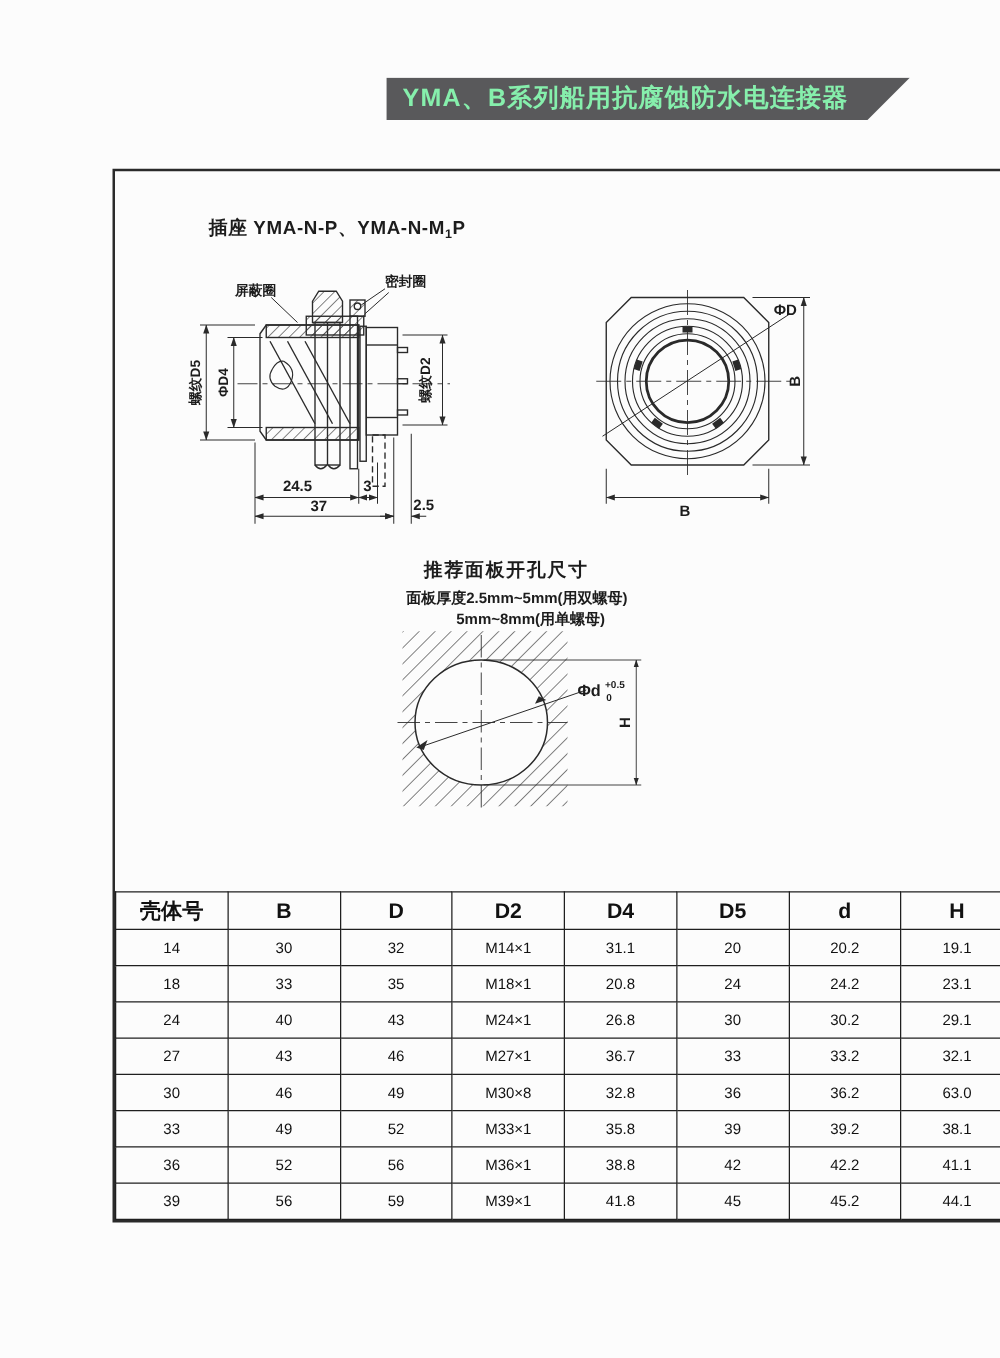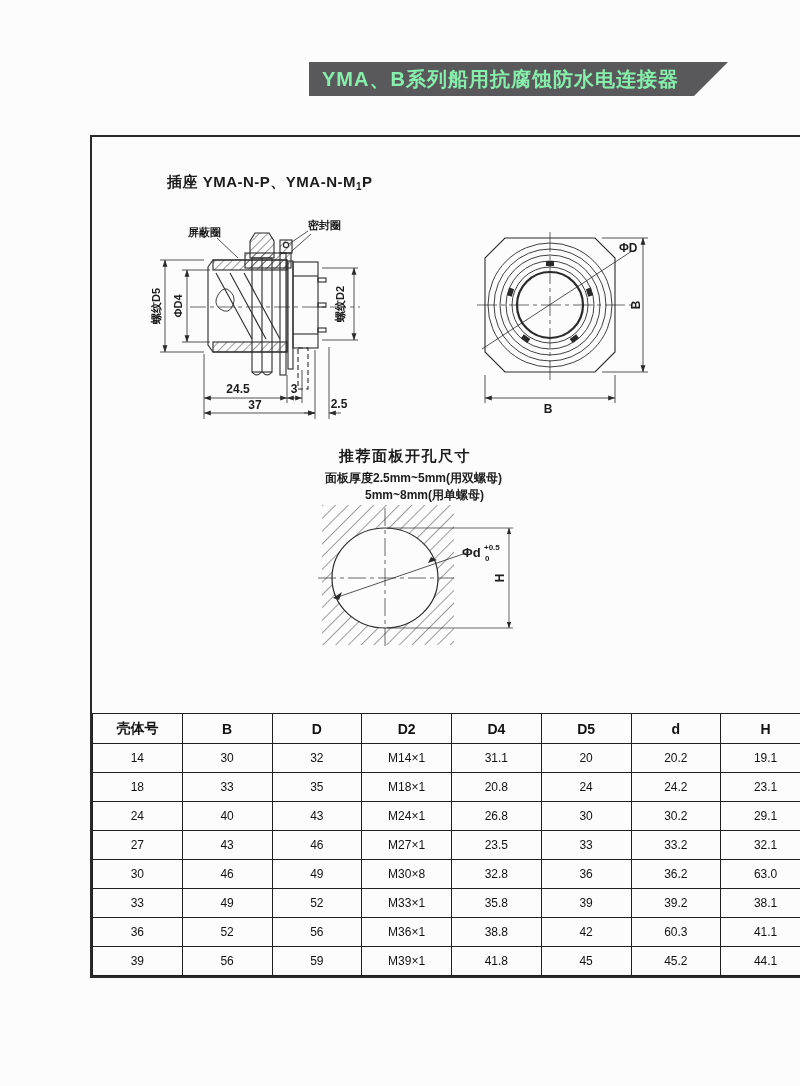--- a/index.html
+++ b/index.html
@@ -34,21 +34,21 @@
   .note { font-size:12px; font-weight:700; }
   .tol  { font-size:8px; font-weight:600; }
   .spec-table {
     position:absolute; left:0; right:0; bottom:0; width:100%;
     border-collapse:collapse; table-layout:fixed;
   }
   .spec-table th, .spec-table td {
     border:1.6px solid #1f1f1f; text-align:center; vertical-align:middle;
     color:#111; background:#fcfcfc;
   }
-  .spec-table th { height:30px; font-size:14px; font-weight:700; }
+  .spec-table th { height:30px; font-size:17px; font-weight:700; }
   .spec-table td { height:29px; font-size:12px;   font-weight:400; }
 </style>
 </head>
 <body>
 
 <div class="page">
 
   <div class="banner">
     <span class="banner-title">YMA、B系列船用抗腐蚀防水电连接器</span>
   </div>
@@ -243,21 +243,21 @@
             <td>26.8</td>
             <td>30</td>
             <td>30.2</td>
             <td>29.1</td>
           </tr>
           <tr>
             <td>27</td>
             <td>43</td>
             <td>46</td>
             <td>M27×1</td>
-            <td>23.5</td>
+            <td>36.7</td>
             <td>33</td>
             <td>33.2</td>
             <td>32.1</td>
           </tr>
           <tr>
             <td>30</td>
             <td>46</td>
             <td>49</td>
             <td>M30×8</td>
             <td>32.8</td>
@@ -275,21 +275,21 @@
             <td>39.2</td>
             <td>38.1</td>
           </tr>
           <tr>
             <td>36</td>
             <td>52</td>
             <td>56</td>
             <td>M36×1</td>
             <td>38.8</td>
             <td>42</td>
-            <td>60.3</td>
+            <td>42.2</td>
             <td>41.1</td>
           </tr>
           <tr>
             <td>39</td>
             <td>56</td>
             <td>59</td>
             <td>M39×1</td>
             <td>41.8</td>
             <td>45</td>
             <td>45.2</td>

